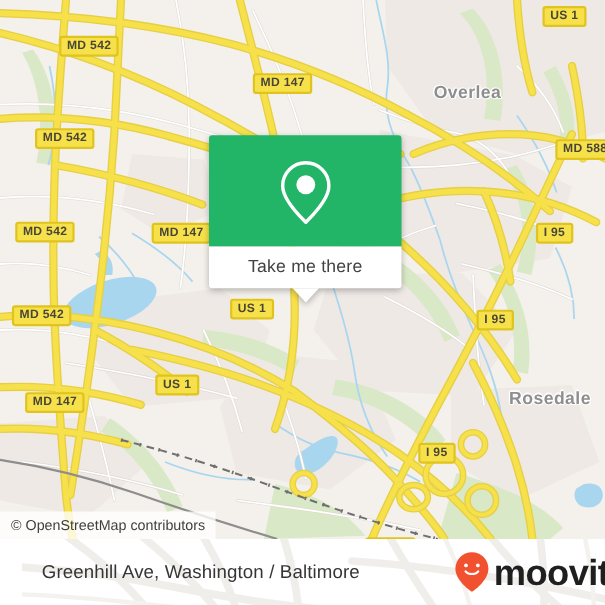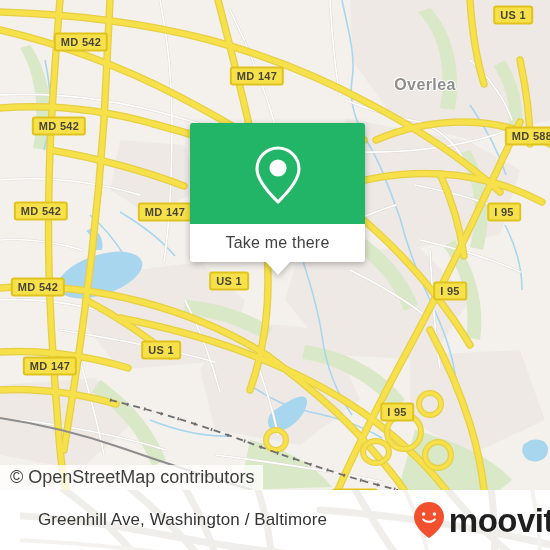--- a/index.html
+++ b/index.html
@@ -109,21 +109,21 @@
   #attribution {
     position: absolute;
     left: 0;
     top: 465px;
     height: 25px;
     display: flex;
     align-items: center;
     padding: 0 9px 0 10px;
     background: rgba(255,255,255,0.78);
     color: #3f3f3f;
-    font-size: 18px;
+    font-size: 13px;
     font-family: "Liberation Sans", sans-serif;
     white-space: nowrap;
   }
 
   
   #footer {
     position: absolute;
     left: 0;
     top: 490px;
     width: 550px;
@@ -379,20 +379,21 @@
     <div class="shield" style="left:504px; top:212px;">I 95</div>
     <div class="shield" style="left:38px;  top:287px;">MD 542</div>
     <div class="shield" style="left:229px; top:281px;">US 1</div>
     <div class="shield" style="left:450px; top:291px;">I 95</div>
     <div class="shield" style="left:161px; top:350px;">US 1</div>
     <div class="shield" style="left:50px;  top:366px;">MD 147</div>
     <div class="shield" style="left:397px; top:412px;">I 95</div>
     <div class="shield" style="left:355px; top:498px;font-style:italic;">US 40</div>
 
     <div class="place-label" style="left:425px; top:85px;">Overlea</div>
+    <div class="place-label" style="left:500px; top:363px;">Rosedale</div>
 
     <div id="popup">
       <div id="popup-green">
         <svg width="56" height="62" viewBox="0 0 56 62">
           <path d="M28 5 C16.4 5 7 14.4 7 26 C7 38.5 22 53 28 59 C34 53 49 38.5 49 26 C49 14.4 39.6 5 28 5 Z" fill="none" stroke="#ffffff" stroke-width="3.1" stroke-linejoin="round"></path>
           <circle cx="28" cy="25" r="8.6" fill="#ffffff"></circle>
         </svg>
       </div>
       <div id="popup-label">
         <span>Take me there</span>

